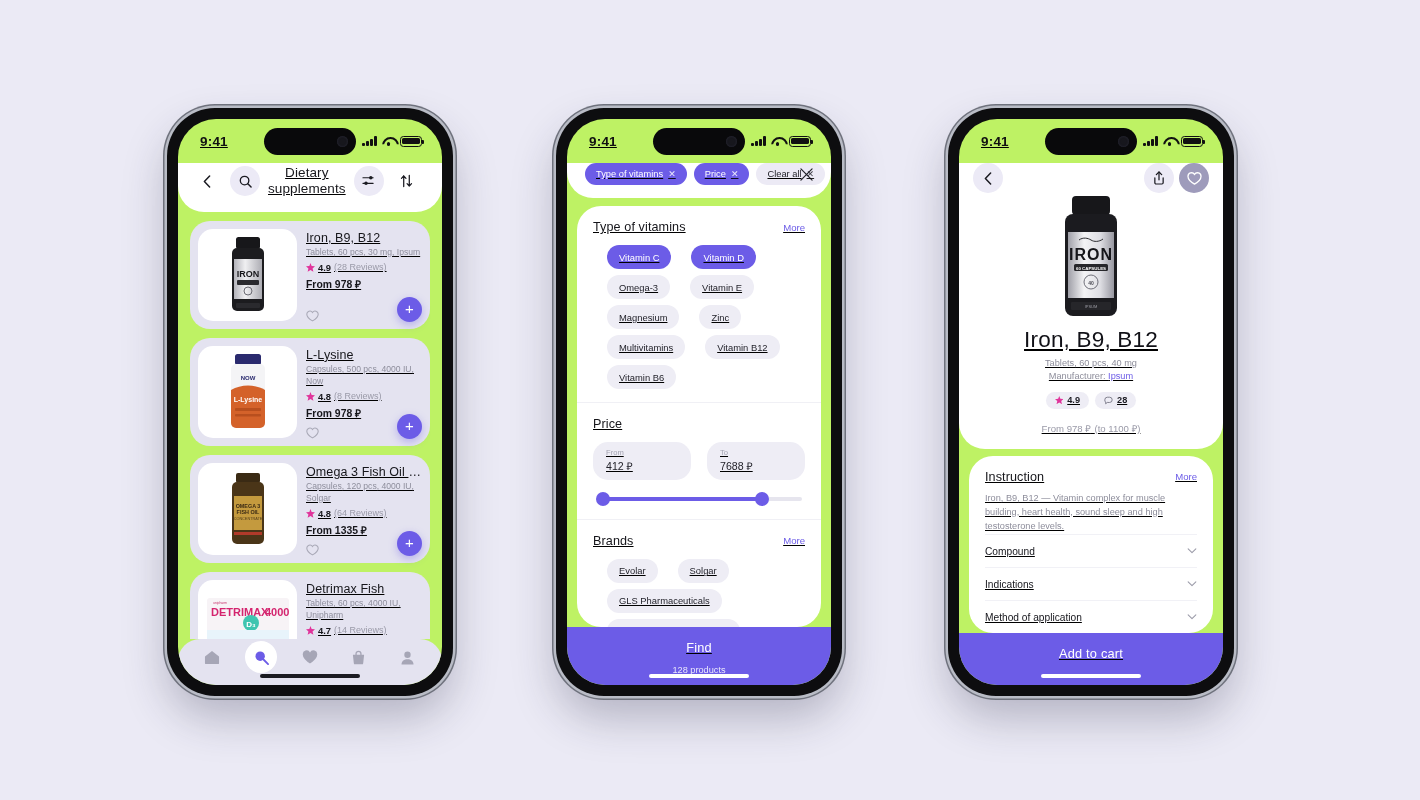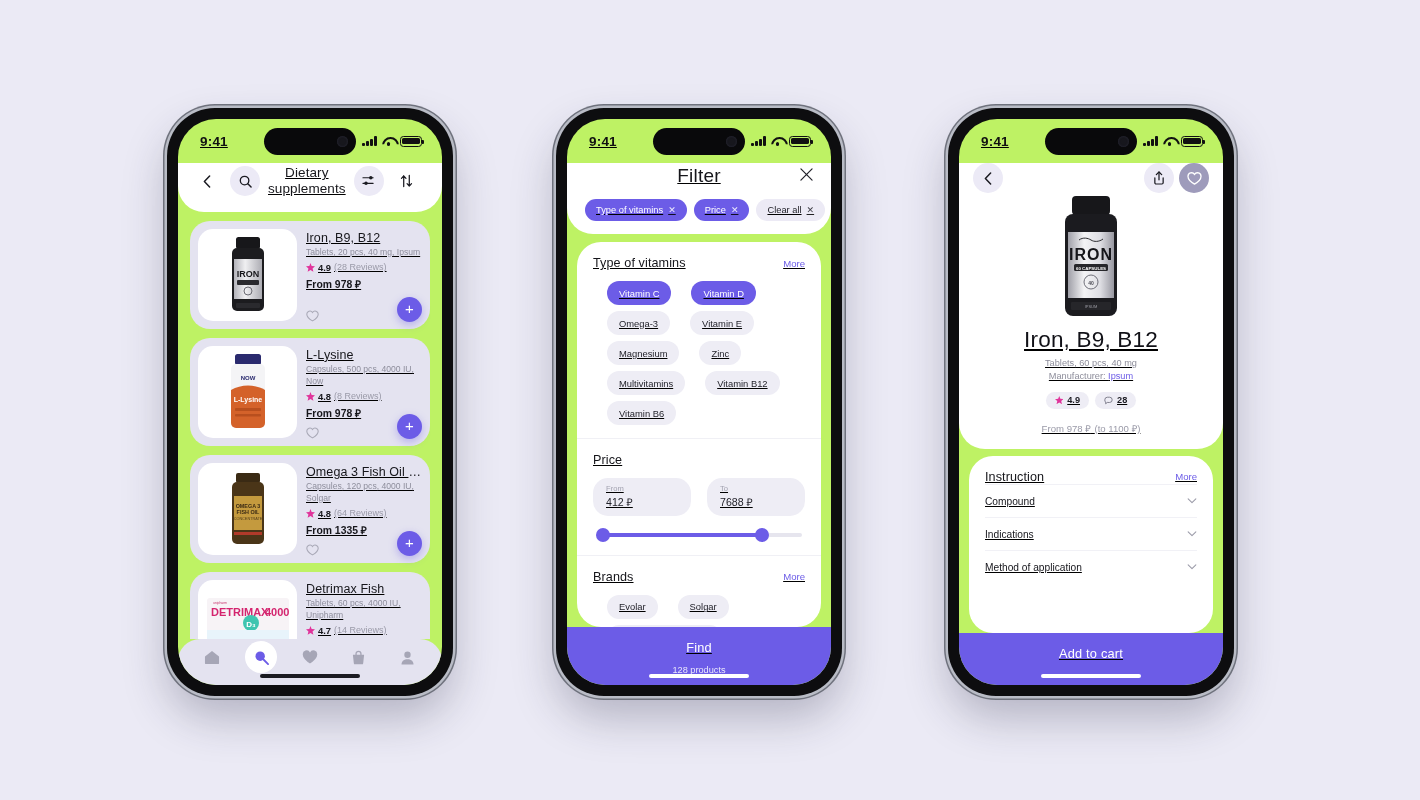--- a/index.html
+++ b/index.html
@@ -307,21 +307,21 @@
               </linearGradient>
                 </defs>
               <text x="26" y="42" font-size="9" font-weight="700" text-anchor="middle" fill="#17171a" font-family="Liberation Sans, sans-serif">IRON</text>
               <rect x="15" y="45" width="22" height="5" rx="1" fill="#2a2a2e"></rect>
               <circle cx="26" cy="56" r="4" fill="none" stroke="#6a6a72" stroke-width="1"></circle>
               <rect x="14" y="68" width="24" height="5" rx="1" fill="#2a2a2e"></rect>
             </svg>
           </div>
           <div class="prod-info">
             <div class="prod-name">Iron, B9, B12</div>
-            <div class="prod-desc">Tablets, 20 pcs, 40 mg, Ipsum</div>
+            <div class="prod-desc">Tablets, 60 pcs, 30 mg, Ipsum</div>
             <div class="prod-rate">
               <svg width="9" height="9" viewBox="0 0 10 10">
                 <path d="M5 0l1.3 3.3L10 3.7 7.3 6l.9 3.6L5 7.7 1.8 9.6l.9-3.6L0 3.7l3.7-.4z" fill="#e0349b"></path>
               </svg>
               <b>4.9</b>
               <span>(28 Reviews)</span>
             </div>
             <div class="prod-price">From 978 ₽</div>
             <svg class="heart-sm" viewBox="0 0 16 14">
               <path d="M8 13S1 9 1 4.8A3.8 3.8 0 0 1 8 2.6 3.8 3.8 0 0 1 15 4.8C15 9 8 13 8 13z" fill="none" stroke="#a8a8b6" stroke-width="1.3"></path>
@@ -470,21 +470,20 @@
               <i></i>
             </div>
           <div class="wifi"></div>
           <div class="batt">
               <i></i>
             </div>
         </div>
       </div>
 
       <div class="p2-head">
-        <div class="p2-title">Filter</div>
         <div class="p2-close">
           <svg width="13" height="13" viewBox="0 0 14 14">
             <path d="M1 1 13 13M13 1 1 13" stroke="#24242c" stroke-width="1.3" stroke-linecap="round"></path>
           </svg>
         </div>
         <div class="chips">
           <div class="chip on">
             <span>Type of vitamins</span>
             <span class="x">✕</span>
           </div>
@@ -660,20 +659,21 @@
           <span>From 978 ₽</span>
           <span>(to 1100 ₽)</span>
         </div>
       </div>
 
       <div class="p3-instr">
         <div class="sect-head" style="margin-bottom:0;">
           <div class="sect-title">Instruction</div>
           <div class="sect-more">More</div>
         </div>
+        <div class="instr-body">Iron, B9, B12 — Vitamin complex for muscle building, heart health, sound sleep and high testosterone levels.</div>
 
         <div class="acc">
           <span>Compound</span>
           <svg class="chev" width="10" height="6" viewBox="0 0 11 7">
             <path d="M1 1l4.5 4.4L10 1" fill="none" stroke="#9a9aa8" stroke-width="1.2" stroke-linecap="round" stroke-linejoin="round"></path>
           </svg>
         </div>
         <div class="acc">
           <span>Indications</span>
           <svg class="chev" width="10" height="6" viewBox="0 0 11 7">

